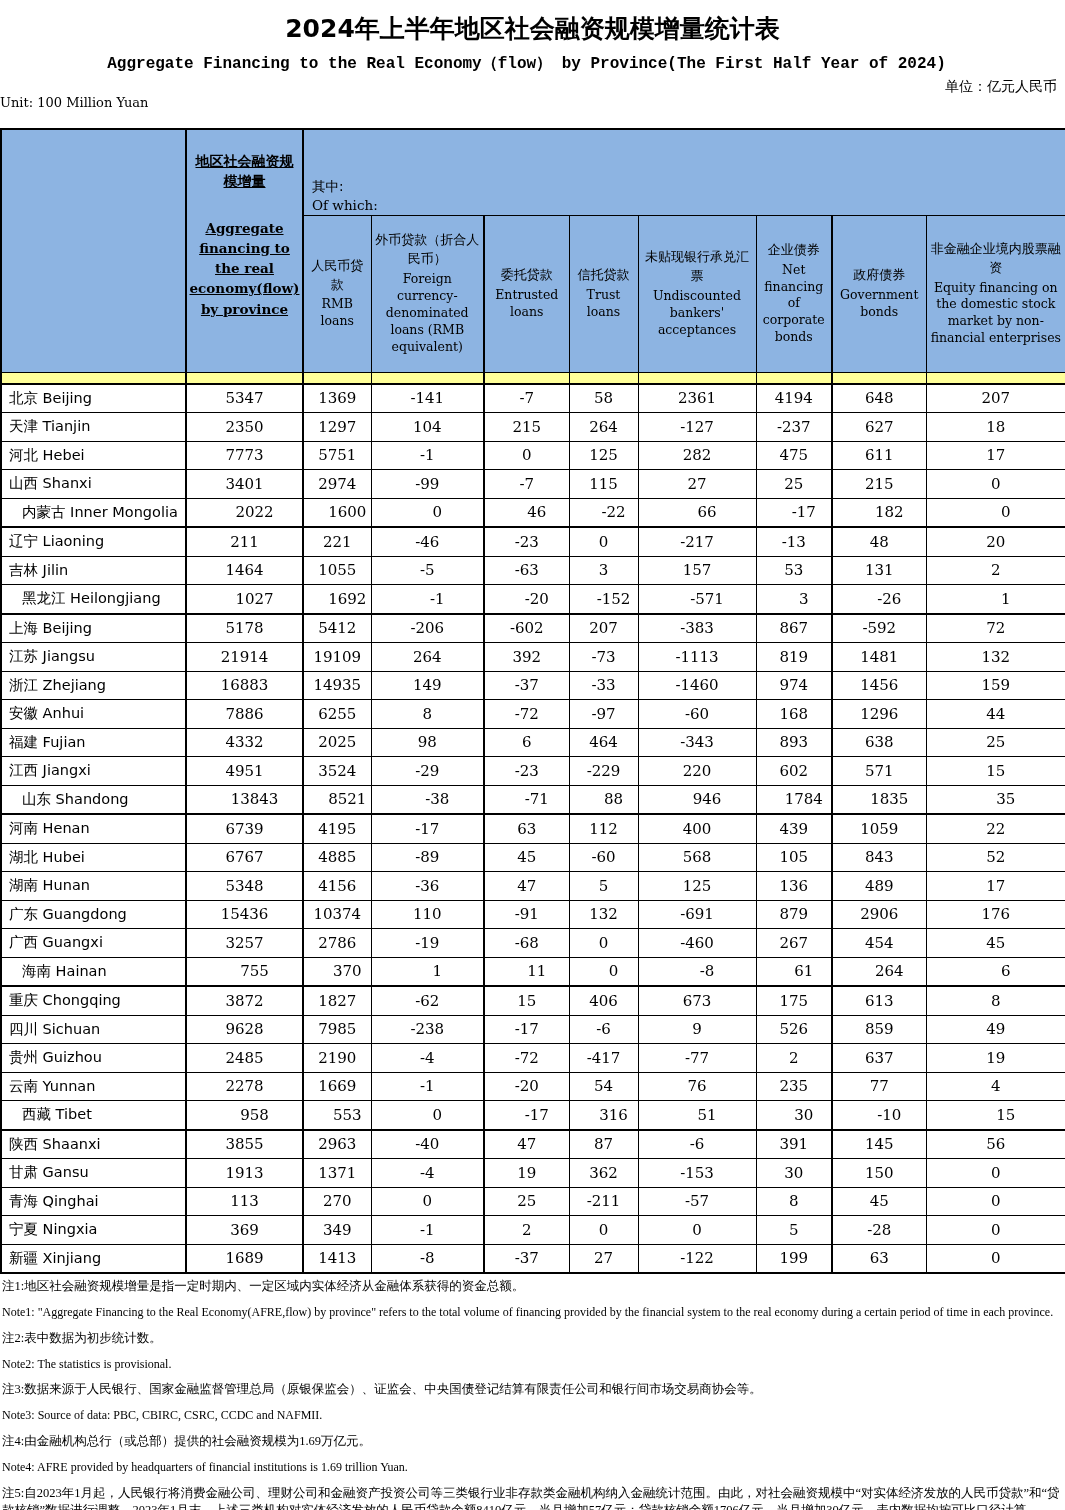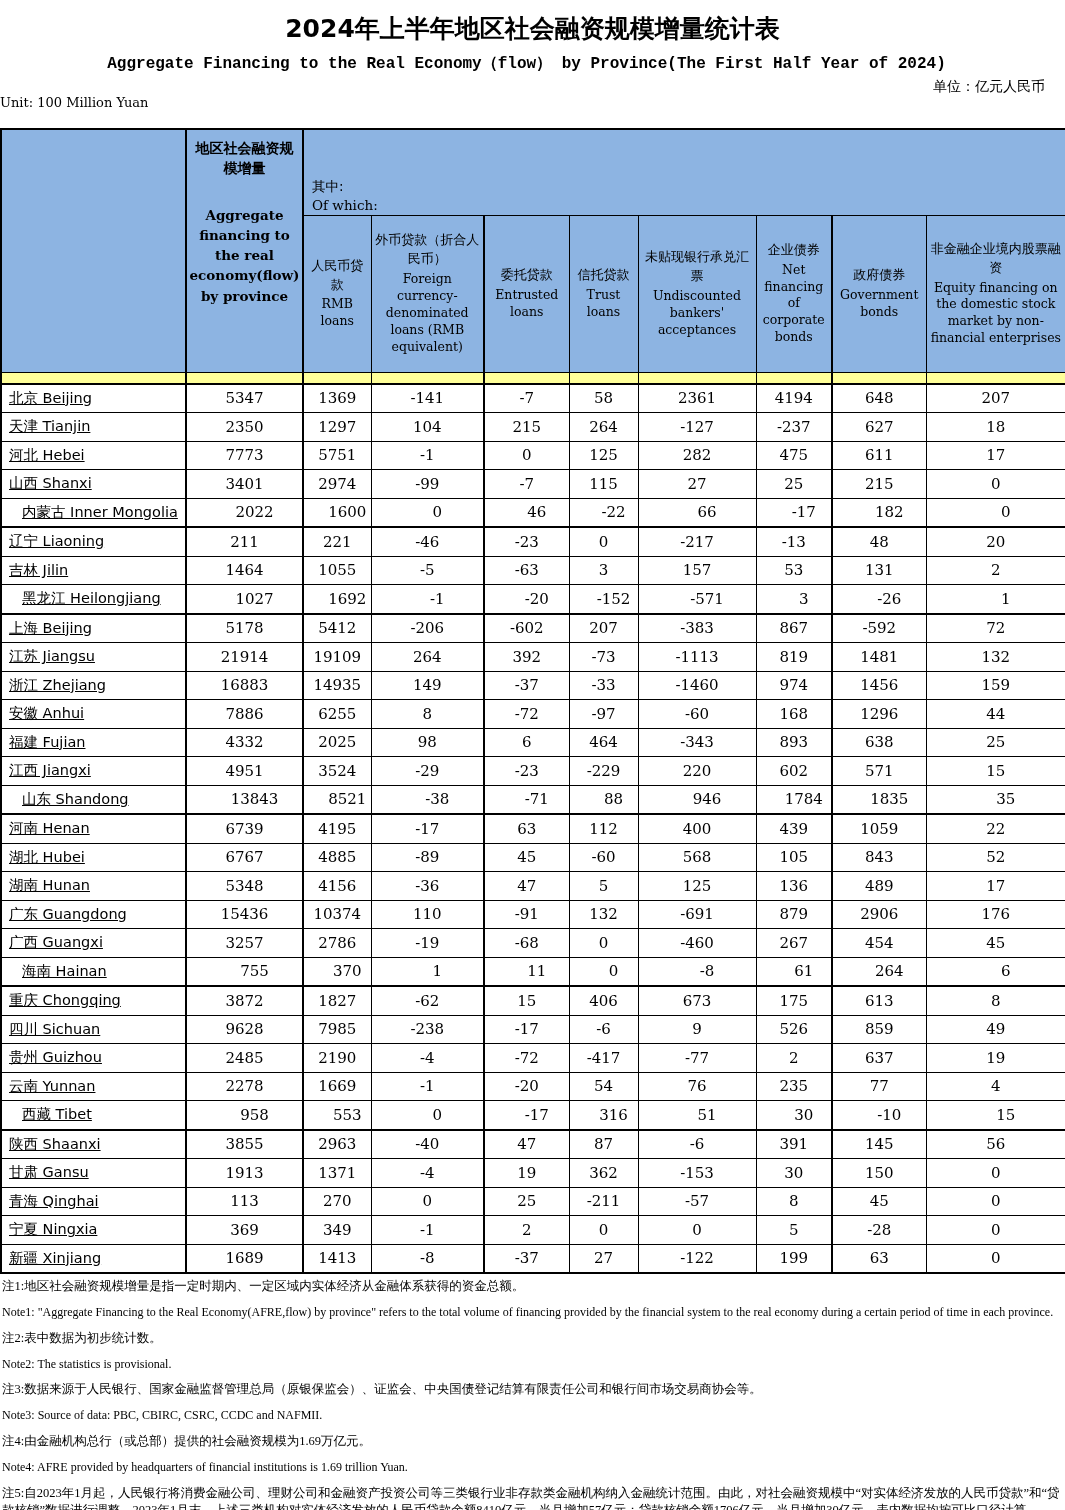--- a/index.html
+++ b/index.html
@@ -1,47 +1,47 @@
 <!DOCTYPE html>
 <html><head>
 <meta charset="utf-8">
 <style>
   html,body{margin:0;padding:0;background:#fff;color:#000;}
   body{width:1065px;font-family:"DejaVu Sans",sans-serif;}
   .page{width:1065px;}
 
   .title{font:bold 25px "DejaVu Sans",sans-serif;text-align:center;margin:12px 0 8px 0;}
   .subtitle{font:bold 16px "Liberation Mono",monospace;text-align:center;margin:0 12px 4px 0;}
-  .unit-zh{text-align:right;font:14px "DejaVu Sans",sans-serif;padding-right:20px;line-height:1.2;}
+  .unit-zh{text-align:right;font:14px "DejaVu Sans",sans-serif;padding-right:8px;line-height:1.2;}
   .unit-en{text-align:left;font:13px "DejaVu Serif",serif;line-height:1.2;margin-bottom:18px;}
 
   table.afre{border-collapse:collapse;table-layout:fixed;width:1065px;border:2px solid #000;}
   th,td{border:1px solid #000;overflow:hidden;}
   
   .c0{border-right-width:2px;}
   .c1{border-right-width:2px;}
   .c3{border-right-width:2px;}
   .c7{border-right-width:2px;}
 
   thead th{background:#8DB4E2;font-weight:normal;}
   .hrow1 .ofwhich{height:44px;text-align:left;vertical-align:top;padding:3px 0 0 8px;}
   .ofwhich .ow-zh{font:13.5px "DejaVu Sans",sans-serif;line-height:1.45;margin-top:44px;}
   .ofwhich .ow-en{font:13.5px "DejaVu Serif",serif;line-height:1.3;}
   th.corner{}
-  th.agg{vertical-align:top;padding:9px 2px 0 2px;}
+  th.agg{vertical-align:top;padding:22px 2px 0 2px;text-decoration:underline;}
   .agg-zh{font:bold 14px "DejaVu Sans",sans-serif;line-height:1.4;text-align:center;}
   .agg-en{font:bold 13.5px "DejaVu Serif",serif;line-height:1.5;text-align:center;margin-top:26px;}
   .hrow2 th.sub{height:152px;vertical-align:middle;padding:2px 1px;}
   .sub-zh{font:13px "DejaVu Sans",sans-serif;line-height:1.45;text-align:center;}
   .sub-en{font:12.5px "DejaVu Serif",serif;line-height:1.35;text-align:center;margin-top:2px;}
 
   tr.band td{background:#FFFF99;height:10px;padding:0;border-bottom:2px solid #000;}
 
   tbody td{height:27.5px;font:15px "DejaVu Serif",serif;text-align:center;padding:0;background:#fff;}
-  tbody td.prov{text-align:left;padding-left:7px;font:14.5px "DejaVu Sans",sans-serif;text-decoration:underline;}
+  tbody td.prov{text-align:left;padding-left:7px;font:14.5px "DejaVu Sans",sans-serif;}
   tr.group-end td{border-bottom-width:2px;padding-left:20px;}
 
   .notes{padding:4px 2px 10px 2px;}
   .notes p{margin:0 0 9px 0;font-family:Liberation Serif, serif;}
   .note-zh{font:12.5px "DejaVu Sans",sans-serif;line-height:1.35;}
   .note-en{font:12px "DejaVu Serif",serif;line-height:1.4;}
 </style>
 </head>
 <body>
 

